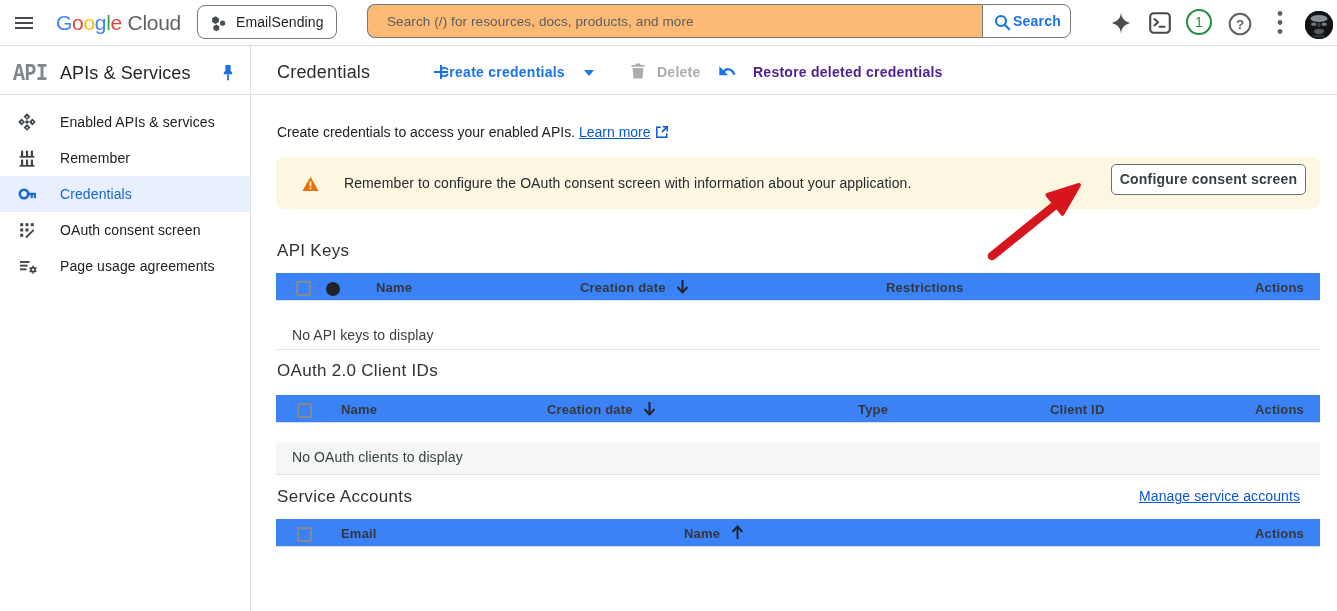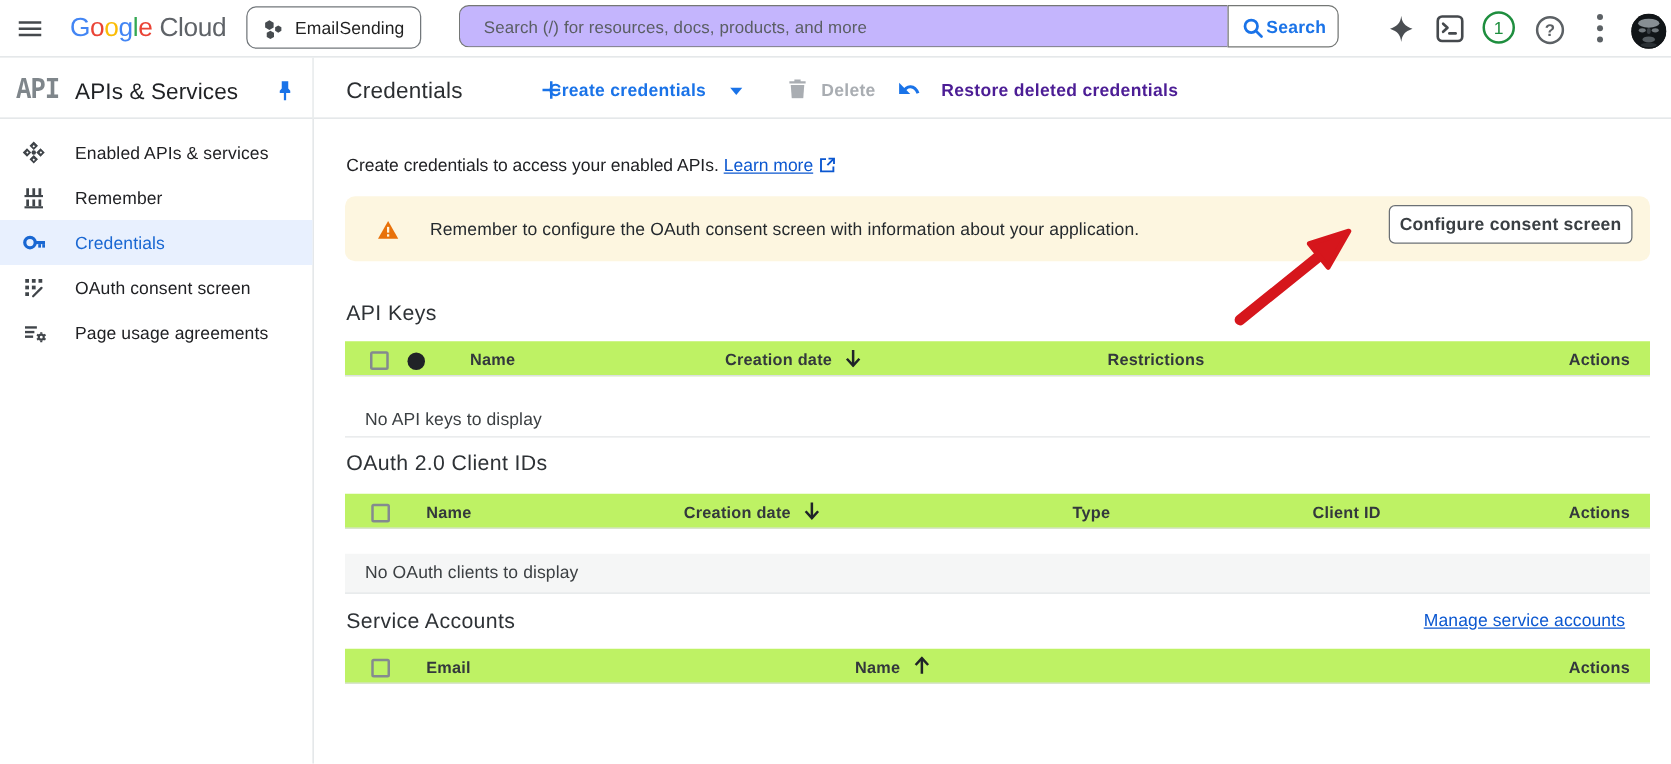--- a/index.html
+++ b/index.html
@@ -9,21 +9,21 @@
 
 
 #topbar { position:absolute; left:0; top:0; width:1337px; height:46px; background:#fff;
   border-bottom:1px solid #dde1e4; z-index:5; }
 #burger span { position:absolute; left:15px; width:18px; height:2px; background:#45494d; }
 #logo { position:absolute; left:56px; top:9px; font-size:21px; letter-spacing:-0.3px; line-height:27px; }
 #logo .c { color:#5f6368; }
 #projbtn { position:absolute; left:197px; top:5px; width:140px; height:34px;
   border:1px solid #72777b; border-radius:8px; background:#fff; }
 #projbtn .txt { position:absolute; left:38px; top:8px; font-size:14px; color:#1f1f1f; letter-spacing:0.1px; }
-#search { position:absolute; left:367px; top:4px; width:615px; height:34px; background:#c4b5fd;
+#search { position:absolute; left:367px; top:4px; width:615px; height:34px; background:#fdba74;
   border:1px solid #747775; border-right:none; border-radius:8px 0 0 8px;text-align:right; }
 #search .ph { position:absolute; left:19px; top:9px; font-size:13.5px; color:#5a5e63; letter-spacing:0.1px; }
 #searchbtn { position:absolute; left:982px; top:4px; width:89px; height:34px; background:#fff;
   border:1px solid #747775; border-radius:0 8px 8px 0; }
 #searchbtn .txt { position:absolute; left:30px; top:8px; font-size:14px; font-weight:bold; color:#1a73e8; letter-spacing:0.2px;}
 #gnum { position:absolute; left:1186px; top:9px; width:26px; height:26px; border:2px solid #1e8e3e;
   border-radius:50%; color:#1e8e3e; font-size:14px; text-align:center; line-height:22px; }
 #avatar { position:absolute; left:1305px; top:11px; width:28px; height:28px; border-radius:50%;
   background:#17191b; overflow:hidden; }
 
@@ -52,21 +52,21 @@
 #para { position:absolute; left:277px; top:124px; font-size:14px; color:#202124; letter-spacing:0px; }
 #para .lnk { color:#0b57d0; text-decoration:underline; }
 #banner { position:absolute; left:276px; top:157px; width:1044px; height:52px; background:#fdf6e0;
   border-radius:8px; }
 #banner .msg { position:absolute; left:68px; top:18px; font-size:14px; color:#252a2e; letter-spacing:0.1px; }
 #consentbtn { position:absolute; left:835px; top:7px; width:195px; height:31px; background:#fff;
   border:1px solid #6b7075; border-radius:5px; font-size:14px; font-weight:bold; color:#3a3f43;
   text-align:center; line-height:29px; letter-spacing:0.2px; }
 .sechead { position:absolute; left:277px; font-size:17px; color:#2e3236; letter-spacing:0.3px; }
 .tbl { position:absolute; left:276px; width:1044px; }
-.thead { position:absolute; left:0; top:0; width:1044px; height:28px; background:#bef264; border-bottom:1px solid #dcdfe2; }
+.thead { position:absolute; left:0; top:0; width:1044px; height:28px; background:#3b82f6; border-bottom:1px solid #dcdfe2; }
 .thead .col { position:absolute; top:7px; font-size:13px; font-weight:bold; color:#33383c; letter-spacing:0.2px; }
 .trow { position:absolute; left:0; top:28px; width:1044px; height:29px; background:#fff;
   border-bottom:1px solid #e3e6e8; font-size:14px; color:#3c4043;margin-top:20px; }
 .trow .emptymsg { position:absolute; left:16px; top:6px; letter-spacing:0.1px; }
 .cbx { position:absolute; width:15px; height:15px; border:2px solid #848a8f; border-radius:2px; }
 #managelink { position:absolute; left:1139px; top:488px; font-size:14px; color:#0b57d0;
   text-decoration:underline; letter-spacing:0.1px; }
 </style>
 </head>
 <body>

